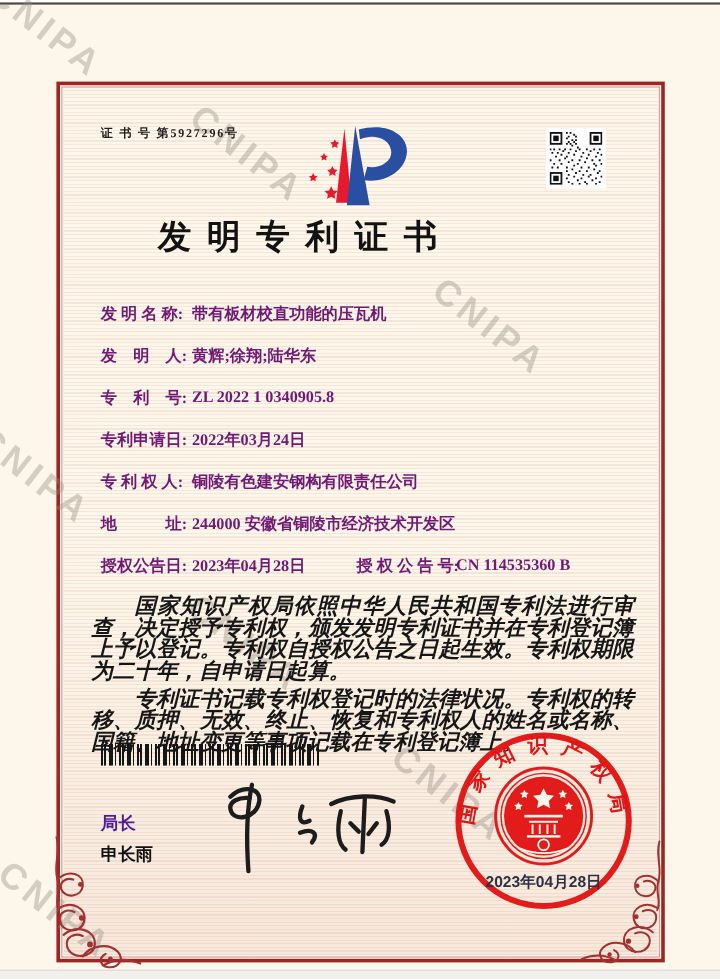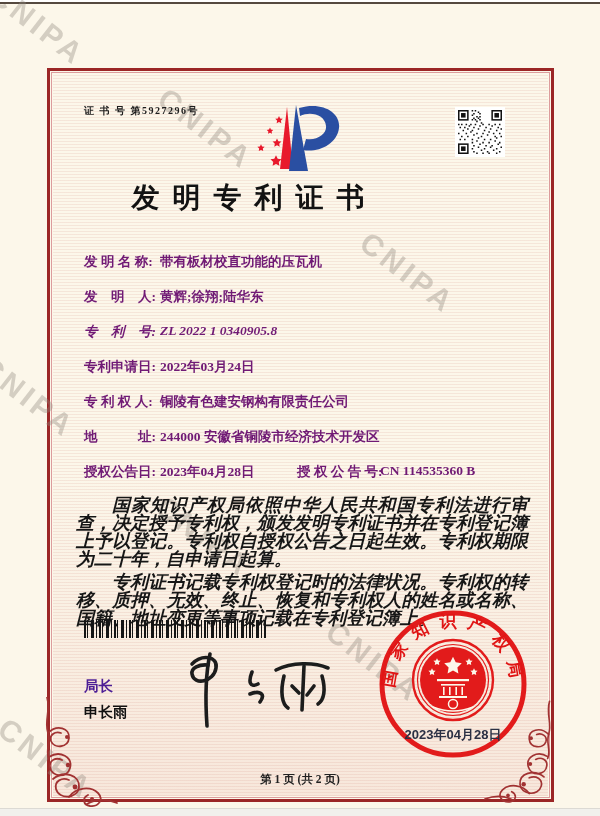--- a/index.html
+++ b/index.html
@@ -99,21 +99,21 @@
     <div class="title">发明专利证书</div>
 
     <div class="frow" style="top:253px;">
       <span class="flabel">发 明 名 称:</span>
       <span class="fvalue">带有板材校直功能的压瓦机</span>
     </div>
     <div class="frow" style="top:288px;">
       <span class="flabel">发　明　人:</span>
       <span class="fvalue">黄辉;徐翔;陆华东</span>
     </div>
-    <div class="frow" style="top:323px;font-style:italic;">
+    <div class="frow" style="top:323px;">
       <span class="flabel">专　利　号:</span>
       <span class="fvalue">ZL 2022 1 0340905.8</span>
     </div>
     <div class="frow" style="top:358px;">
       <span class="flabel">专利申请日:</span>
       <span class="fvalue">2022年03月24日</span>
     </div>
     <div class="frow" style="top:393px;">
       <span class="flabel">专 利 权 人:</span>
       <span class="fvalue">铜陵有色建安钢构有限责任公司</span>
@@ -147,21 +147,20 @@
         <path d="M78,52 C88,48 94,52 88,60"></path>
         <path d="M104,28 C120,20 142,20 156,26"></path>
         <path d="M112,34 C108,50 110,62 116,66"></path>
         <path d="M132,24 L130,68"></path>
         <path d="M150,34 C154,48 152,58 146,62"></path>
         <path d="M120,44 l7,7"></path>
         <path d="M142,44 l-7,9"></path>
       </g>
     </svg>
 
-    <div class="footer">第 1 页 (共 2 页)</div>
   </div>
 
   <svg class="seal" width="152" height="152" viewBox="0 0 152 152">
     <circle cx="76" cy="76" r="71" fill="none" stroke="#e21b1b" stroke-width="5"></circle>
     <path id="sealArc" d="M 30,112 A 58,58 0 1 1 122,112" fill="none"></path>
     <text font-size="17" font-weight="bold" fill="#e01515" letter-spacing="10">
       <textPath href="#sealArc" startOffset="50%" text-anchor="middle">国家知识产权局</textPath>
     </text>
     <g transform="translate(76,72)">
       <circle r="40" fill="none" stroke="#e21b1b" stroke-width="2.4"></circle>

